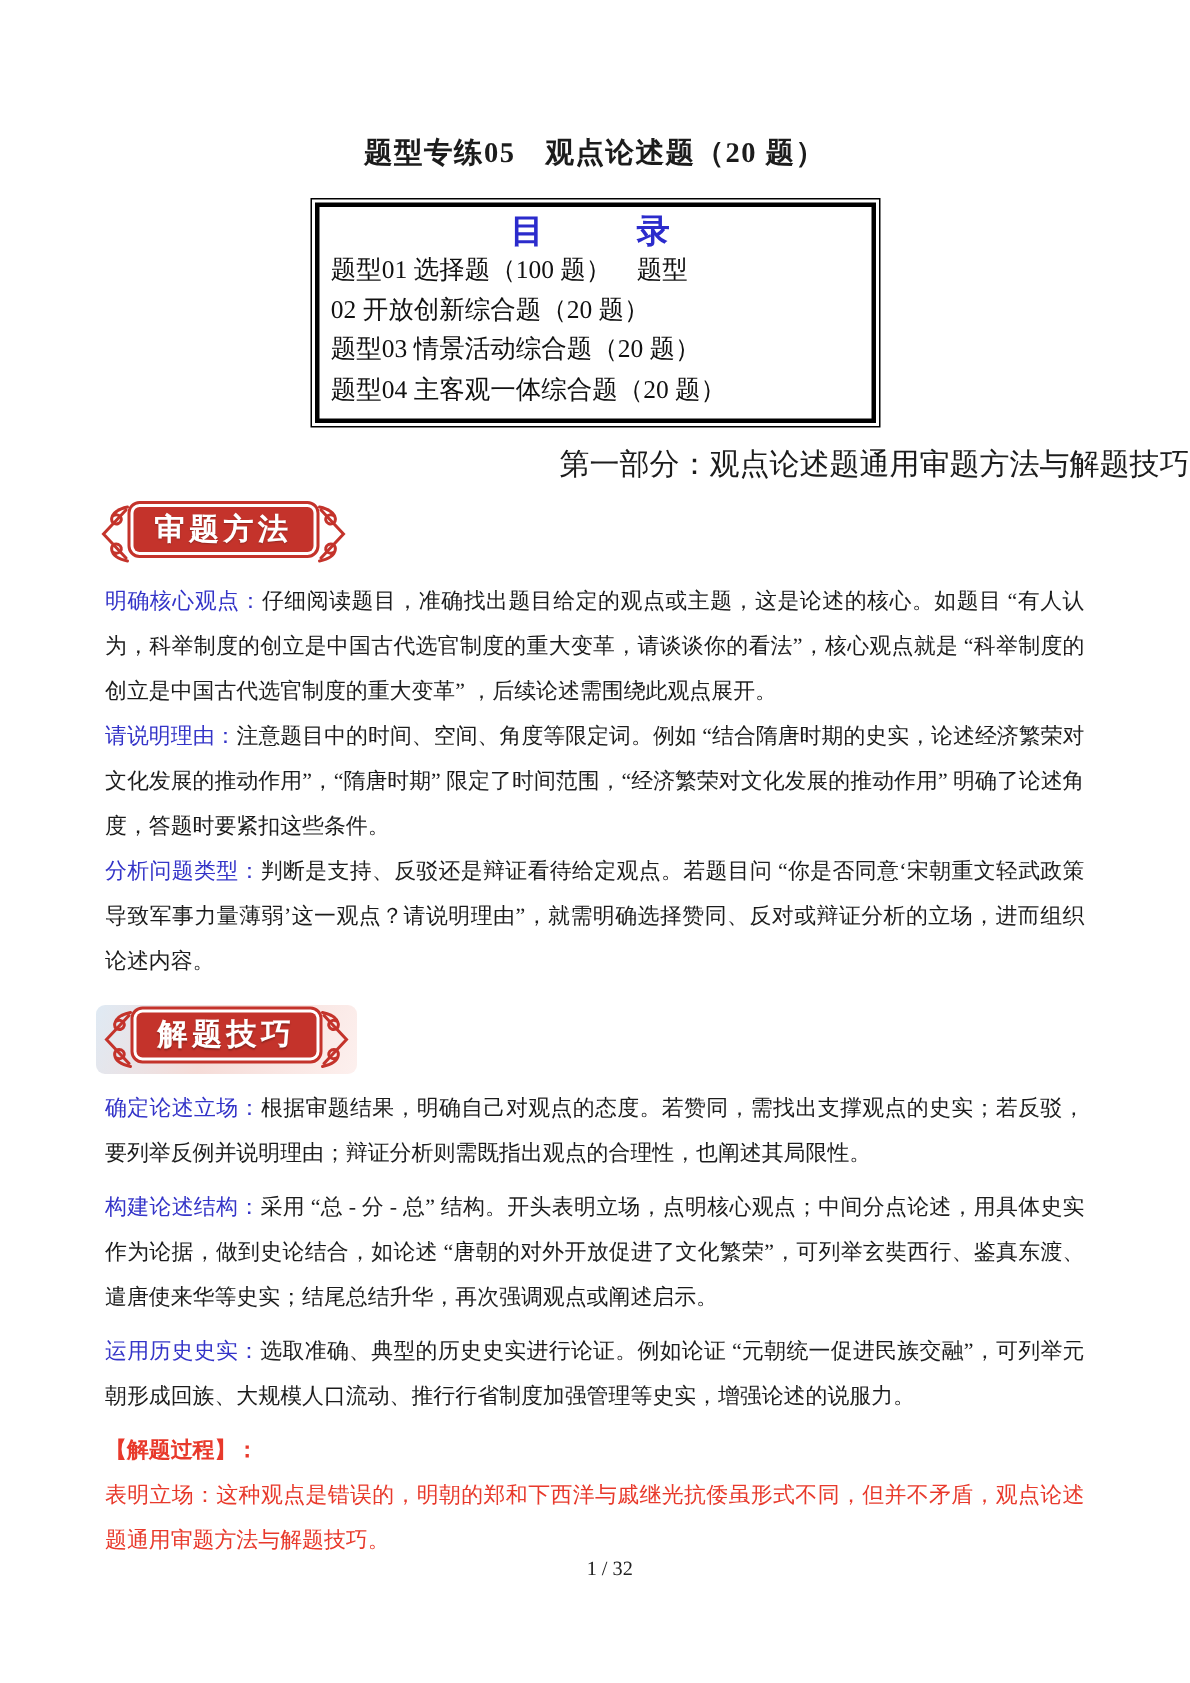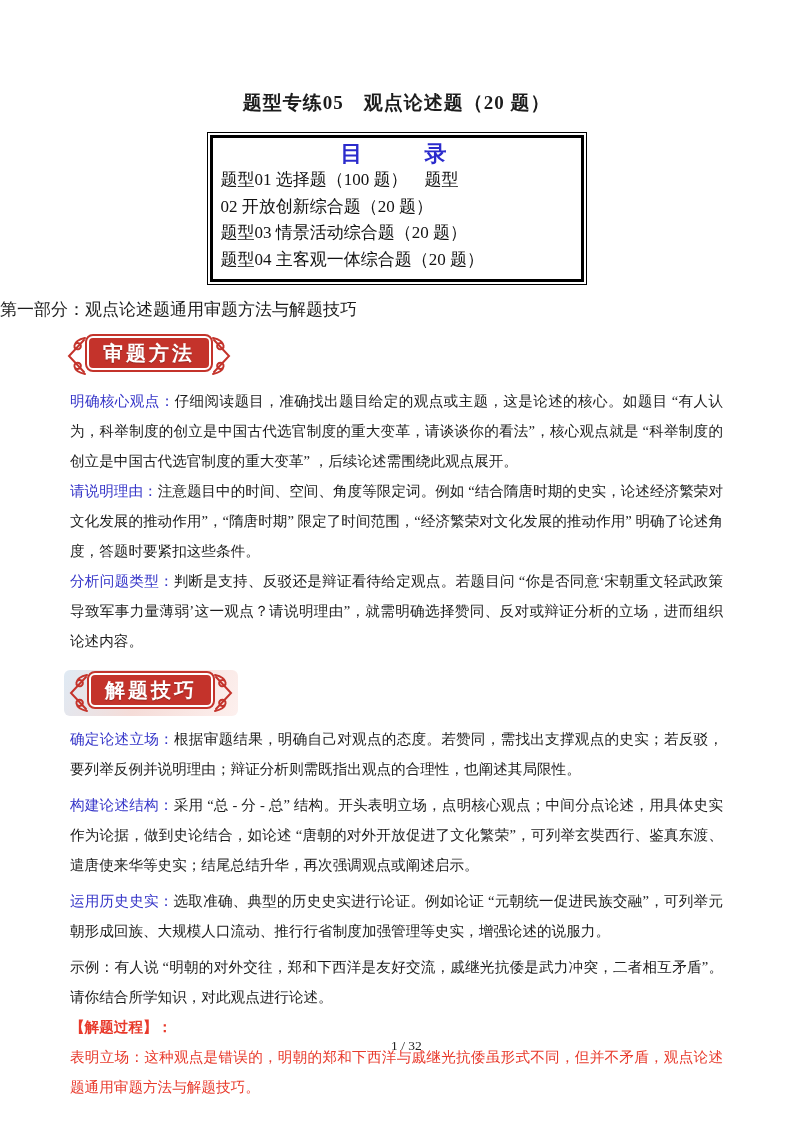--- a/index.html
+++ b/index.html
@@ -15,21 +15,21 @@
   }
   
   .toc-outer { width:380px; margin:16px auto 0; border:1px solid #000; padding:2px; }
   .toc-inner { border:3px solid #000; padding:3px 8px 6px; }
   .toc-heading {
     color:#2b2bcc; font-weight:bold; text-align:center; font-size:22px;
     letter-spacing:6px; line-height:26px;
   }
   .toc-item { font-size:17px; line-height:26.5px; color:#111; white-space:nowrap; }
   .toc-item .hl { background:#ffff00; }
-  .part-heading { text-align:left; font-size:17px; margin-top:15px; line-height:20px; }
+  .part-heading { text-align:right; font-size:20px; margin-top:15px; line-height:20px; }
 
   .content { margin:0 70px; }
 
   .banner { display:flex; align-items:flex-start; margin:14px 0 8px -6px; width:max-content; }
   .banner.tinted { background:linear-gradient(115deg,#dfeaf4 0%,#f5dcd8 45%,#fdf0ee 100%); border-radius:6px; padding:1px 2px; }
   .orn { width:24px; height:44px; display:block; }
   .orn.flip { transform:scaleX(-1); }
   .plaque-outer { border:2px solid #c4332b; border-radius:8px; padding:2px; background:#fff; margin:0 -3px; }
   .plaque {
     background:#c4332b; color:#ffffff; font-weight:bold; font-size:20px;
@@ -112,21 +112,20 @@
         </g>
       </svg>
     </div>
 
     <p class="body-text"><span class="lead">确定论述立场：</span><span>根据审题结果，明确自己对观点的态度。若赞同，需找出支撑观点的史实；若反驳，要列举反例并说明理由；辩证分析则需既指出观点的合理性，也阐述其局限性。</span></p>
     <div class="gap-sm"></div>
     <p class="body-text"><span class="lead">构建论述结构：</span><span>采用 “总 - 分 - 总” 结构。开头表明立场，点明核心观点；中间分点论述，用具体史实作为论据，做到史论结合，如论述 “唐朝的对外开放促进了文化繁荣”，可列举玄奘西行、鉴真东渡、遣唐使来华等史实；结尾总结升华，再次强调观点或阐述启示。</span></p>
     <div class="gap-sm"></div>
     <p class="body-text"><span class="lead">运用历史史实：</span><span>选取准确、典型的历史史实进行论证。例如论证 “元朝统一促进民族交融”，可列举元朝形成回族、大规模人口流动、推行行省制度加强管理等史实，增强论述的说服力。</span></p>
     <div class="gap-sm"></div>
-    <p class="body-text"><span>示例：</span><span>有人说 “明朝的对外交往，郑和下西洋是友好交流，戚继光抗倭是武力冲突，二者相互矛盾”。请你结合所学知识，对此观点进行论述。</span></p>
     <p class="sol-heading red">【解题过程】：</p>
     <p class="body-text red"><span>表明立场：</span><span>这种观点是错误的，明朝的郑和下西洋与戚继光抗倭虽形式不同，但并不矛盾，观点论述题通用审题方法与解题技巧。</span></p>
 
   </div>
 
   <div class="footer">1 / 32</div>
 
 </div>
 
 </body></html>

